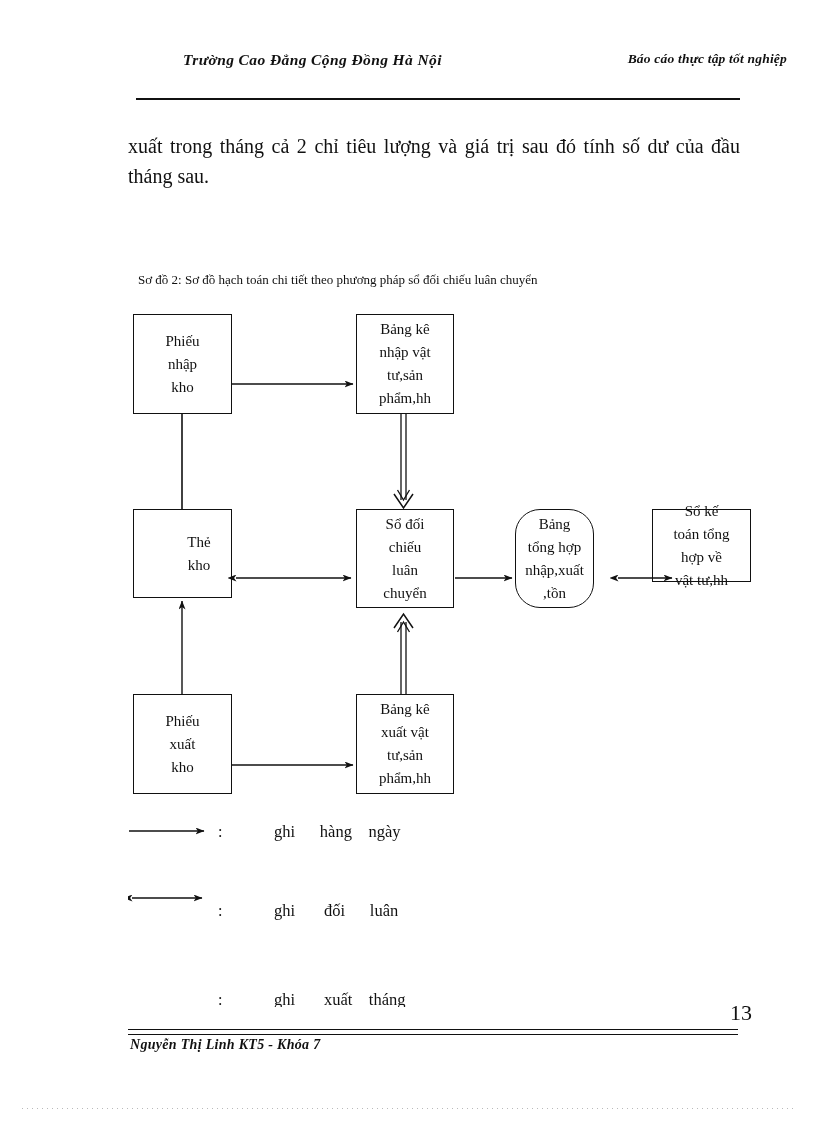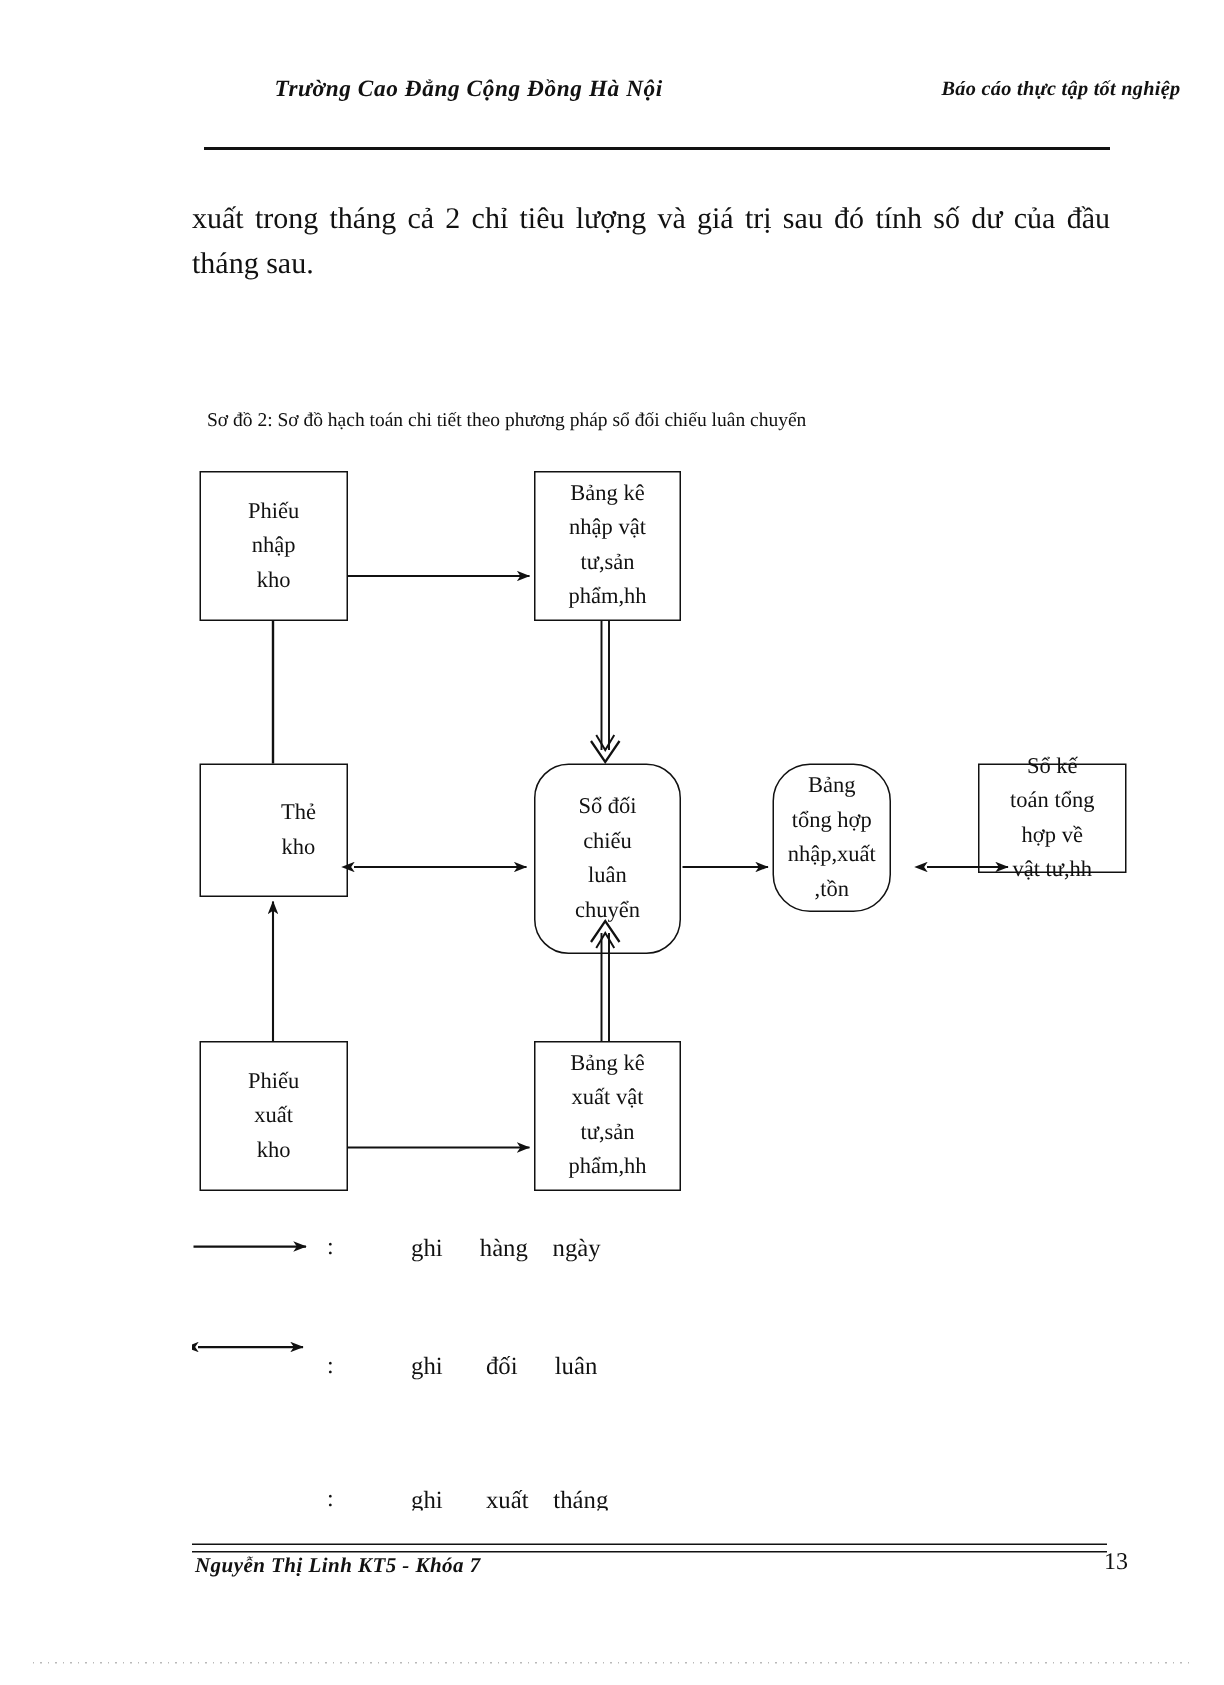--- a/index.html
+++ b/index.html
@@ -144,22 +144,22 @@
     top: 1037px;
     font-style: italic;
     font-weight: bold;
     font-size: 14px;
     letter-spacing: 0.3px;
     white-space: nowrap;
   }
   .ftr-page {
     position: absolute;
     right: 64px;
-    top: 1033px;
-    font-size: 16px;
+    top: 1000px;
+    font-size: 22px;
   }
 
   .scan-dots {
     position: absolute;
     left: 22px;
     top: 1108px;
     width: 772px;
     height: 1px;
     background-image: repeating-linear-gradient(to right,
                        #b9b9b9 0px, #b9b9b9 1px, transparent 1px, transparent 5px);
@@ -184,21 +184,21 @@
 kho</div>
 
   <div class="node" style="left:356px; top:314px; width:98px; height:100px;">Bảng kê
 nhập vật
 tư,sản
 phẩm,hh</div>
 
   <div class="node" style="left:133px; top:509px; width:99px; height:89px;padding-left:36px;">Thẻ
 kho</div>
 
-  <div class="node" style="left:356px; top:509px; width:98px; height:127px;border-radius:23px;">Sổ đối
+  <div class="node" style="left:356px; top:509px; width:98px; height:99px;">Sổ đối
 chiếu
 luân
 chuyển</div>
 
   <div class="node" style="left:515px; top:509px; width:79px; height:99px;border-radius:25px;">Bảng
 tổng hợp
 nhập,xuất
 ,tồn</div>
 
   <div class="node" style="left:652px; top:509px; width:99px; height:73px;">Sổ kế

